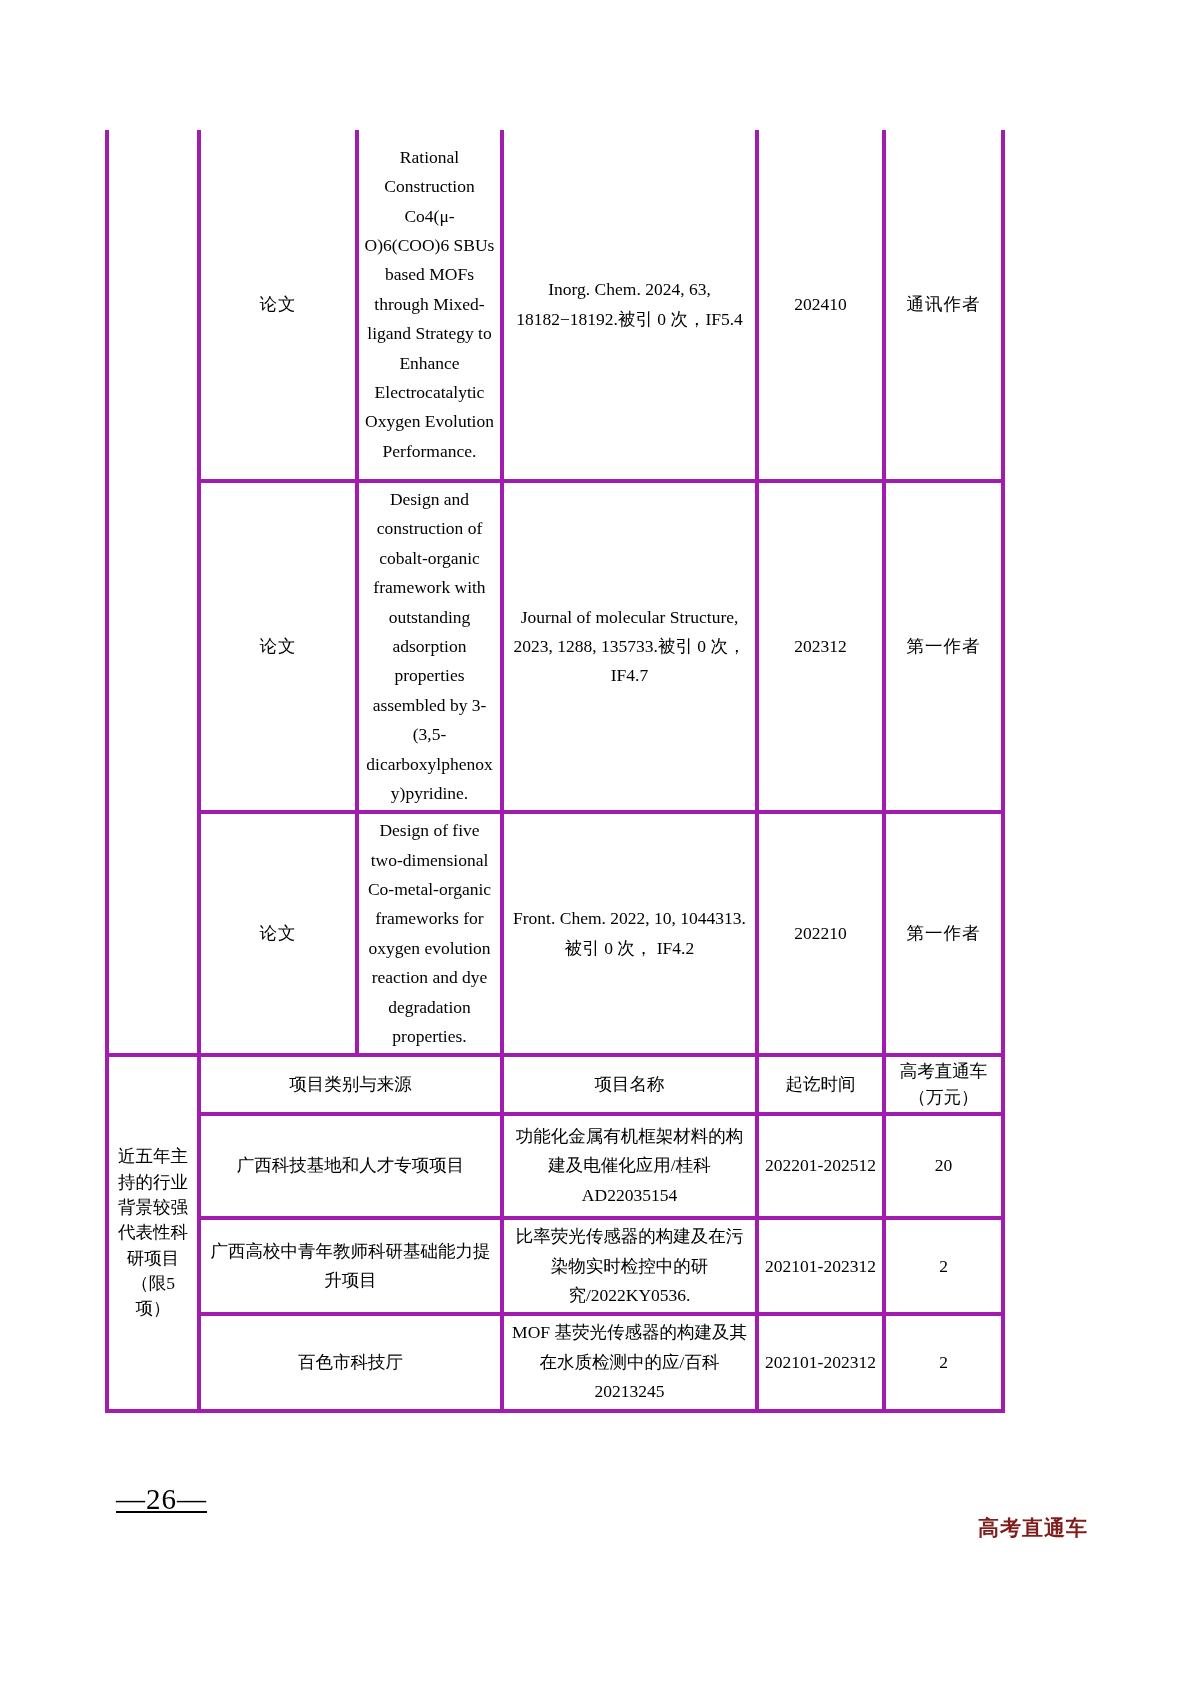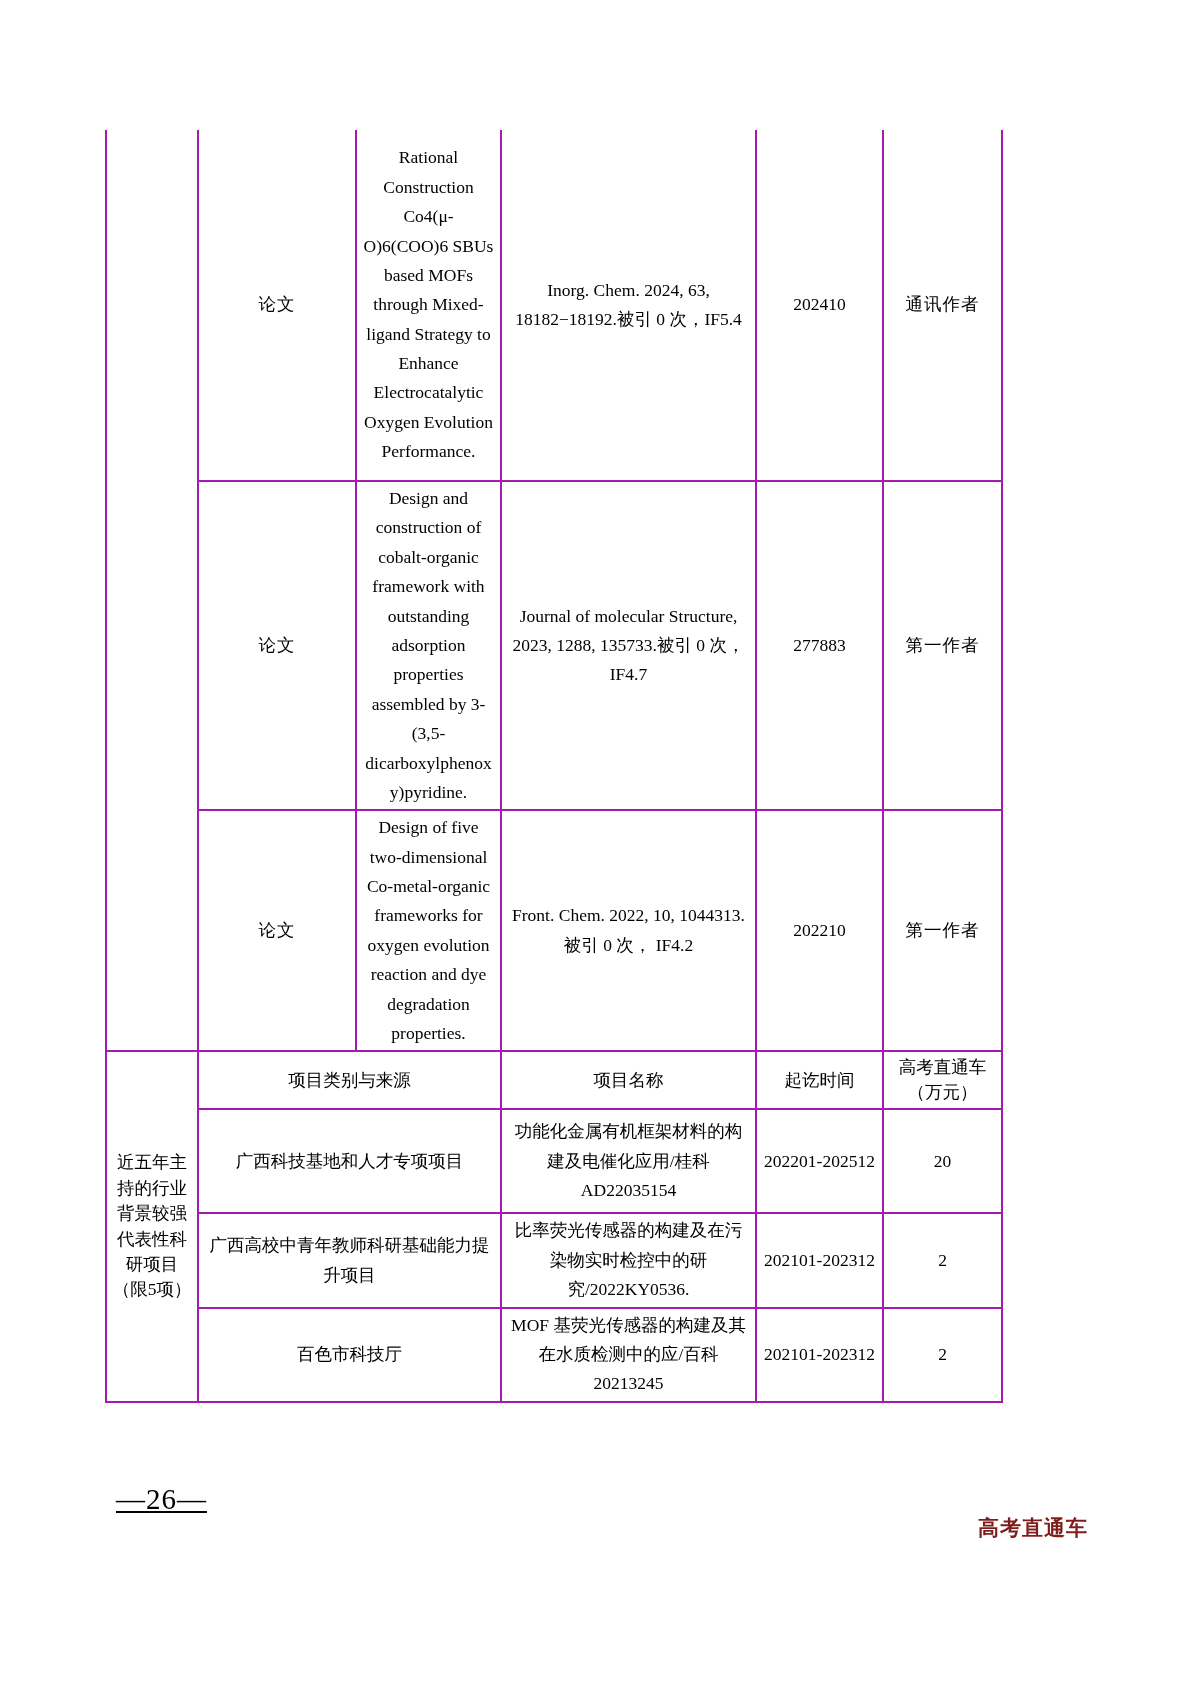--- a/index.html
+++ b/index.html
@@ -19,21 +19,21 @@
   }
   table.doc {
     position: absolute;
     left: 105px;
     top: 130px;
     width: 896px;
     border-collapse: collapse;
     table-layout: fixed;
   }
   table.doc td {
-    border: 2px solid #a21caf;
+    border: 4px solid #a21caf;
     text-align: center;
     vertical-align: middle;
     font-size: 17.5px;
     line-height: 1.68;
     padding: 2px 5px;
     overflow: hidden;
   }
   tr.row-top td { border-top: none; }
 
   td.cell-type { font-size: 18px; letter-spacing: 1px; }
@@ -108,21 +108,21 @@
         <td class="cell-type">论文</td>
         <td class="cell-title">Rational Construction Co4(μ-O)6(COO)6 SBUs based MOFs through Mixed-ligand Strategy to Enhance Electrocatalytic Oxygen Evolution Performance.</td>
         <td class="cell-journal">Inorg. Chem. 2024, 63, 18182−18192.被引 0 次，IF5.4</td>
         <td class="cell-date">202410</td>
         <td class="cell-role">通讯作者</td>
       </tr>
       <tr style="height:319px">
         <td class="cell-type">论文</td>
         <td class="cell-title">Design and construction of cobalt-organic framework with outstanding adsorption properties assembled by 3-(3,5-dicarboxylphenoxy)pyridine.</td>
         <td class="cell-journal">Journal of molecular Structure, 2023, 1288, 135733.被引 0 次， IF4.7</td>
-        <td class="cell-date">277883</td>
+        <td class="cell-date">202312</td>
         <td class="cell-role">第一作者</td>
       </tr>
       <tr style="height:236px">
         <td class="cell-type">论文</td>
         <td class="cell-title">Design of five two-dimensional Co-metal-organic frameworks for oxygen evolution reaction and dye degradation properties.</td>
         <td class="cell-journal">Front. Chem. 2022, 10, 1044313.被引 0 次，  IF4.2</td>
         <td class="cell-date">202210</td>
         <td class="cell-role">第一作者</td>
       </tr>
 

